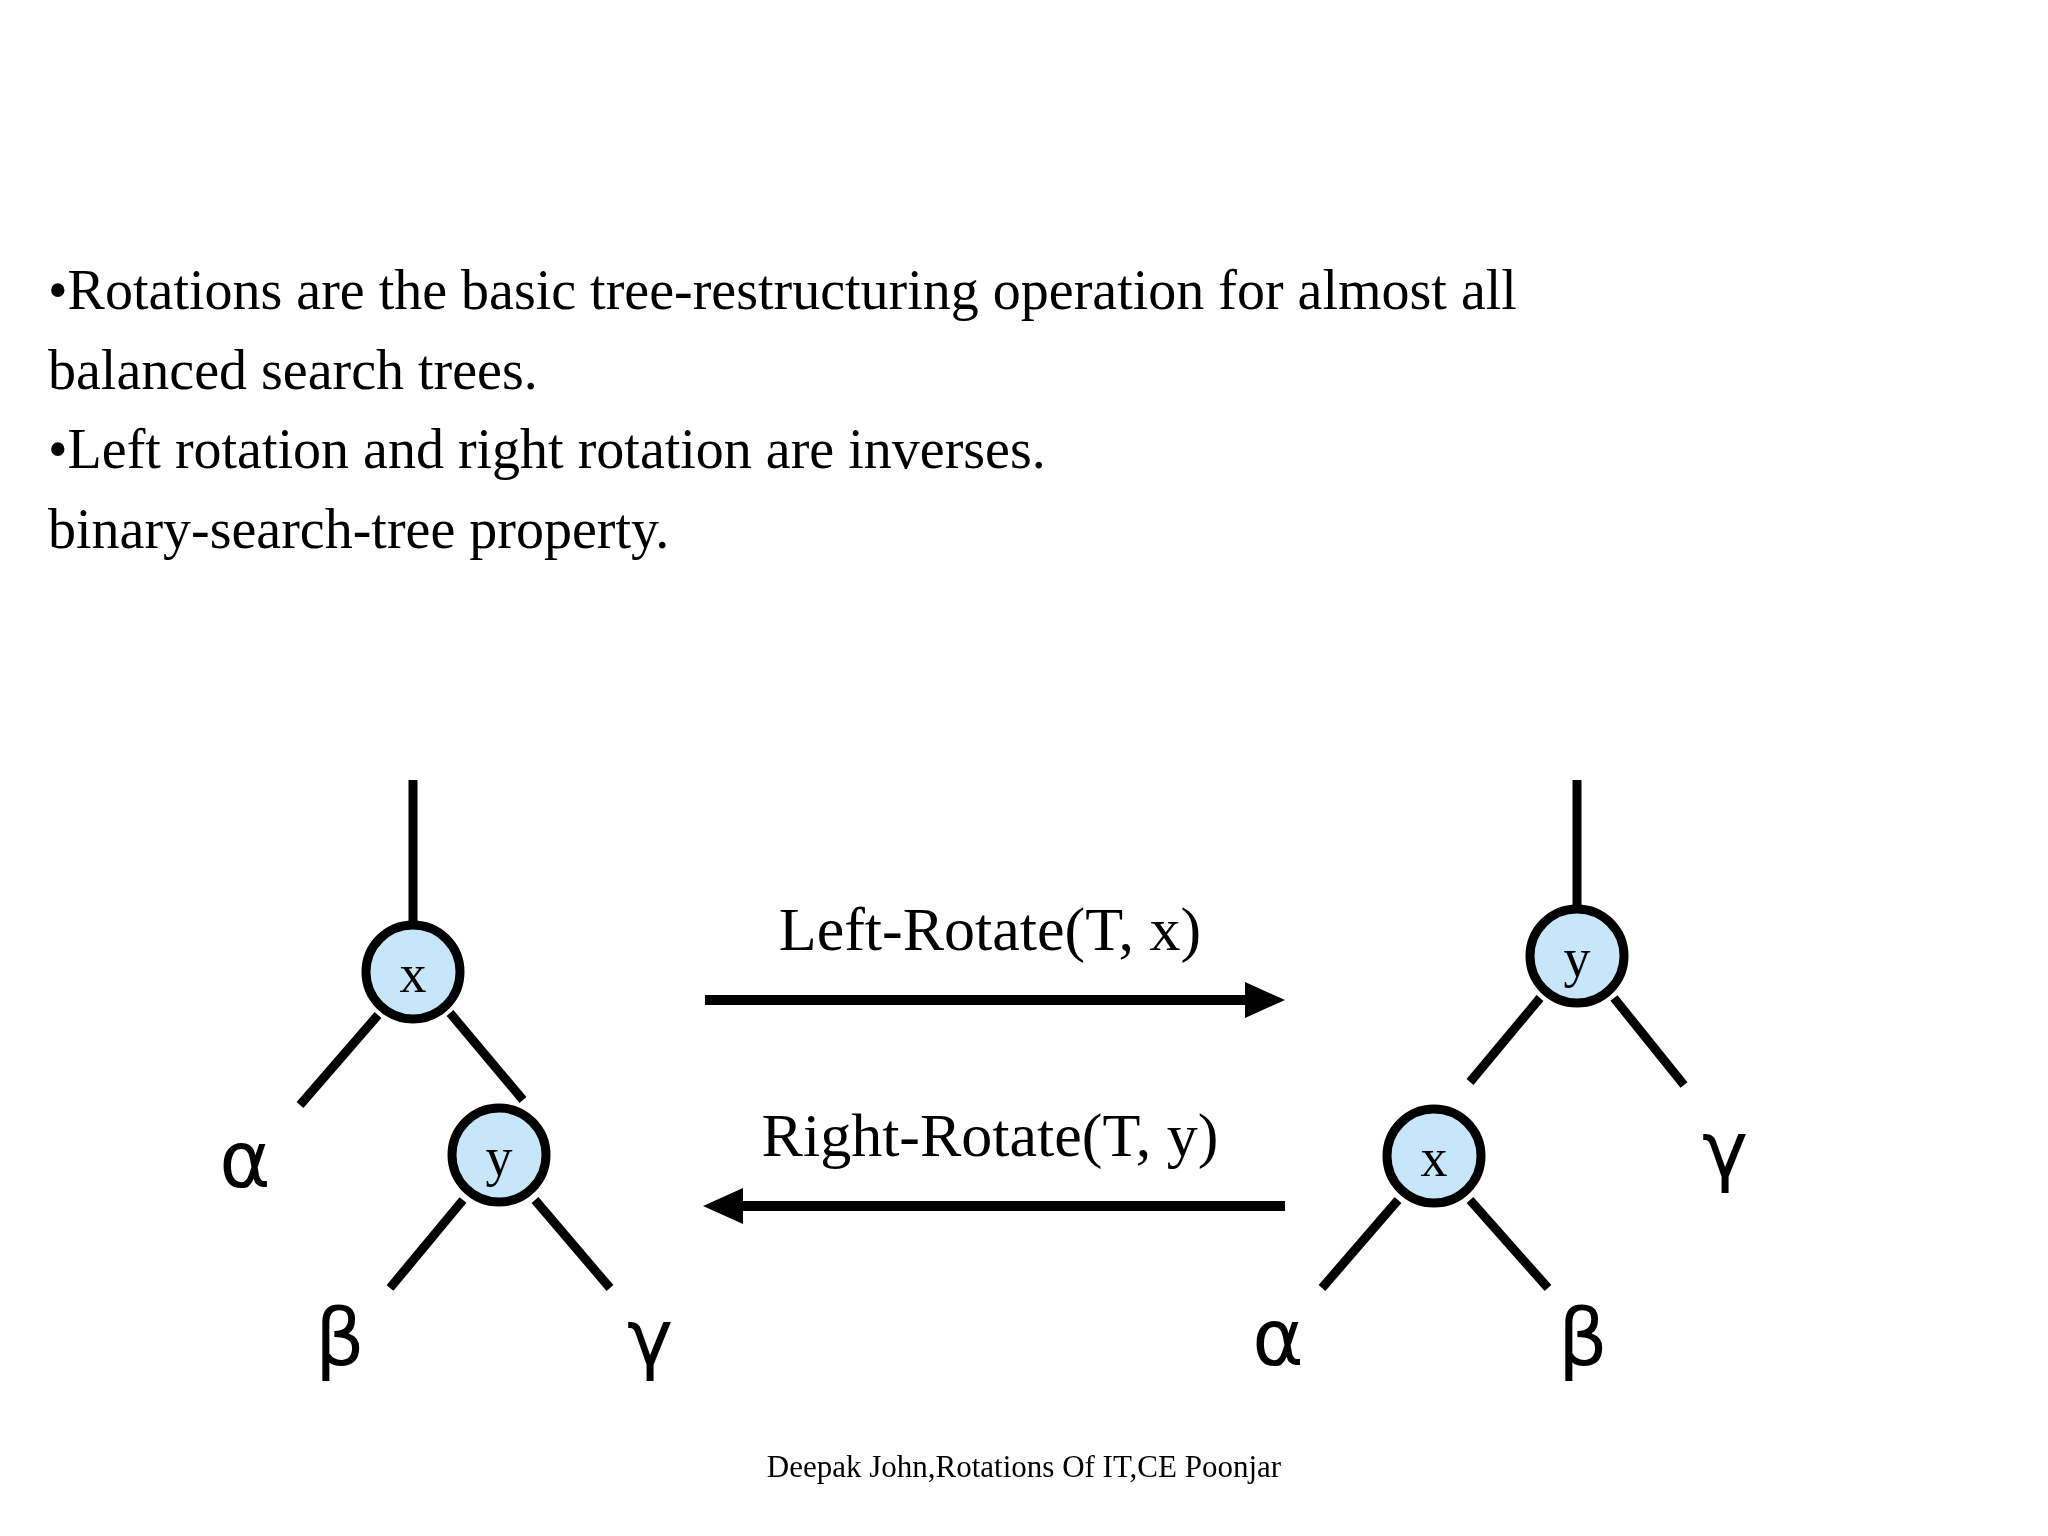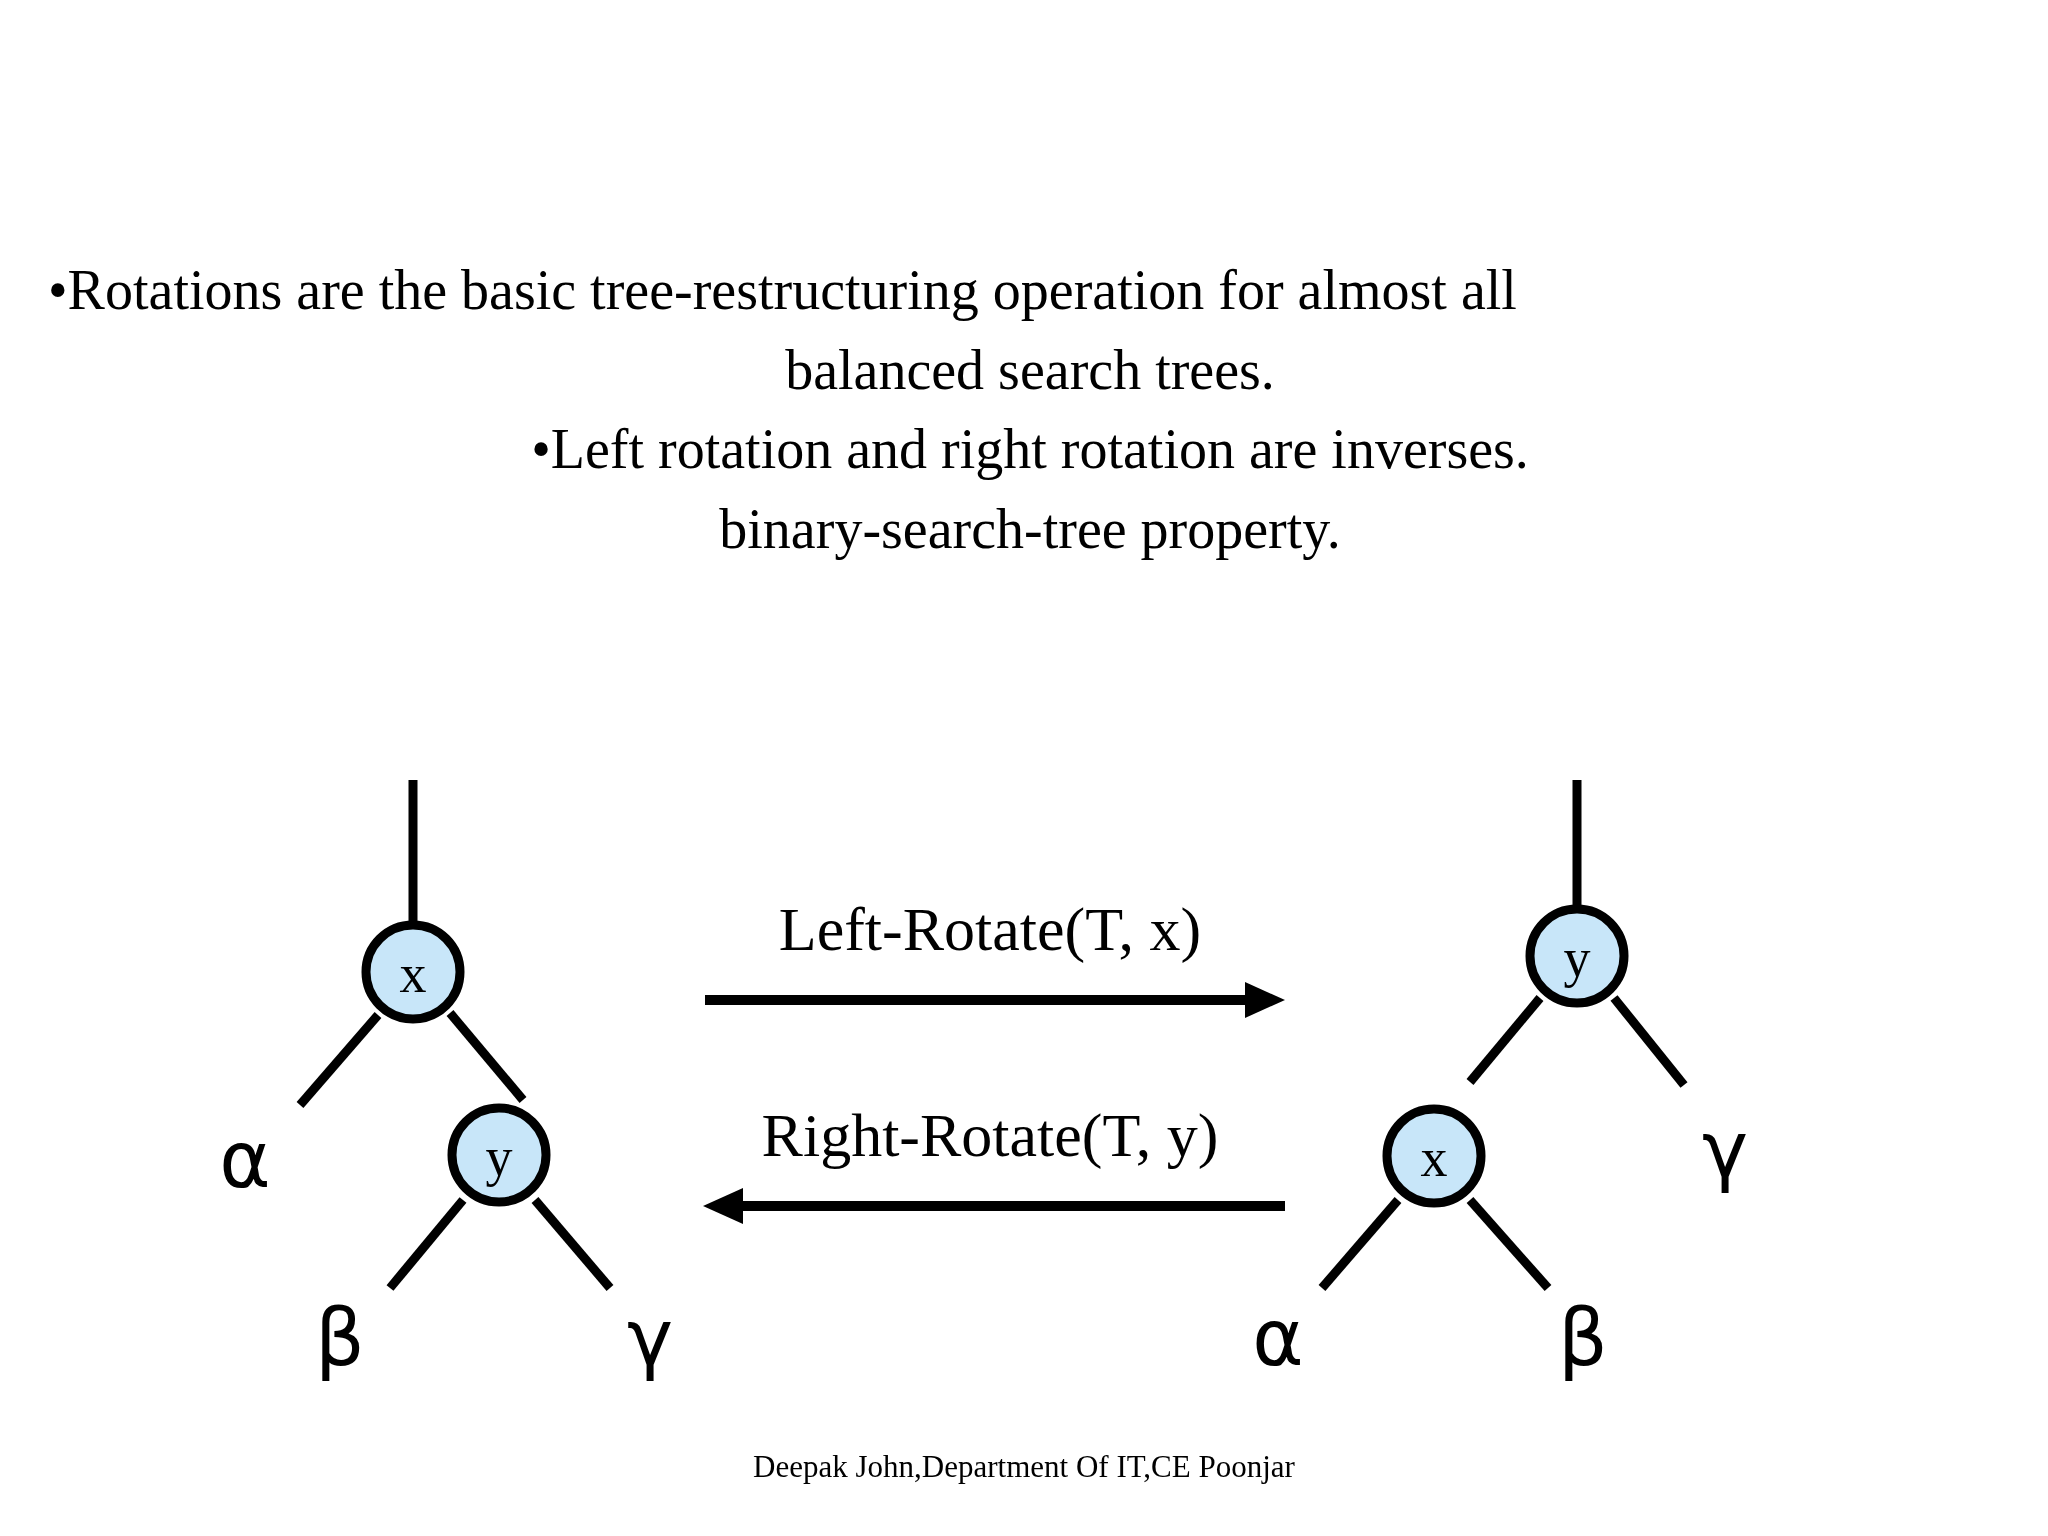--- a/index.html
+++ b/index.html
@@ -45,21 +45,21 @@
   }
   .bullet-line {
     font-size: 56px;
     line-height: 1.17;
     text-align: justify;
     text-justify: inter-word;
     margin: 0 0 14px 0;
     text-indent: 0;
   }
   .bullet-line.last-of-para {
-    text-align: center;
+    text-align: left;
   }
   .bullet-dot {
     font-size: 56px;
   }
 
   
   #diagram {
     position: absolute;
     left: 0px;
     top: 760px;
@@ -208,16 +208,16 @@
 
         <text class="greek-label" x="1725" y="390">γ</text>
         <text class="greek-label" x="1278" y="578">α</text>
         <text class="greek-label" x="1583" y="578">β</text>
       </g>
 
     </svg>
   </div>
 
   <div id="footer">
-    <span>Deepak John,Department Of IT,CE Poonjar</span>
+    <span>Deepak John,Rotations Of IT,CE Poonjar</span>
   </div>
 
 </div>
 
 </body></html>

